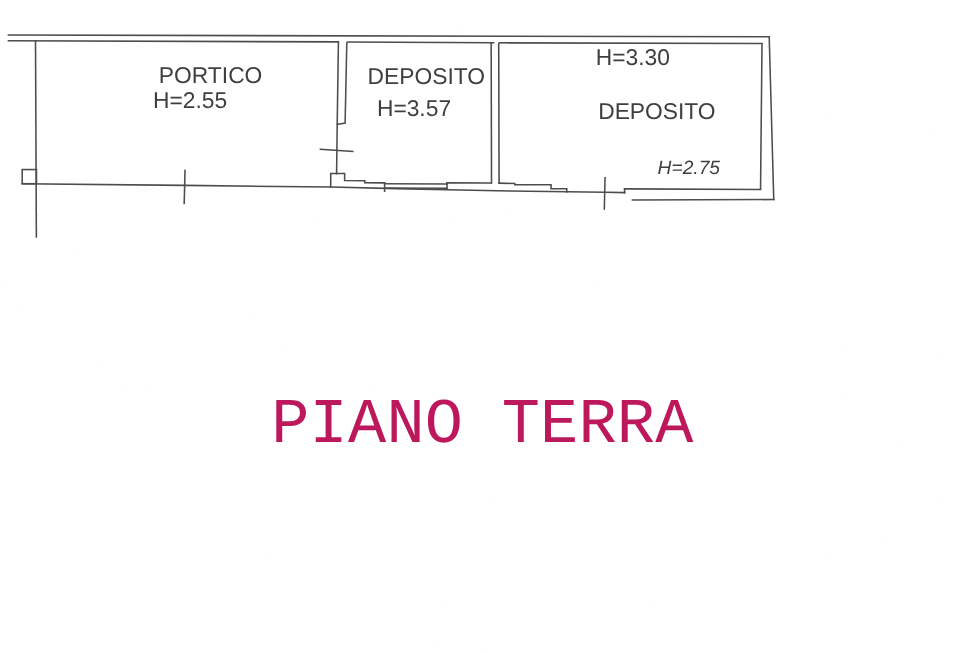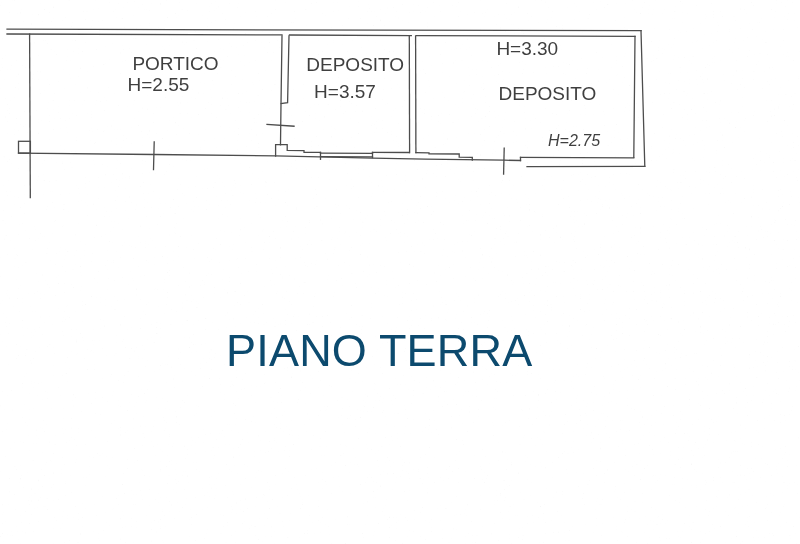--- a/index.html
+++ b/index.html
@@ -30,26 +30,27 @@
     filter: blur(0.25px);
     letter-spacing: 0px;
   }
   .lbl-italic {
     font-style: italic;
   }
   #plan-title {
     position: absolute;
     left: 226px;
     top: 327.7px;
-    font-size: 45px;
+    font-size: 53px;
     line-height: 1;
-    color: #0c4a6e;
+    color: #be185d;
     letter-spacing: 0.2px;
     white-space: nowrap;
     filter: blur(0.3px);
+    font-family: Liberation Mono, monospace;
   }
 </style>
 </head>
 <body>
 
 <div id="canvas">
 
   <svg id="plan-svg" width="800" height="544" viewBox="0 0 800 544" fill="none" stroke="#4d4d4d" stroke-width="1.3" stroke-linecap="square">
 
     <defs>

